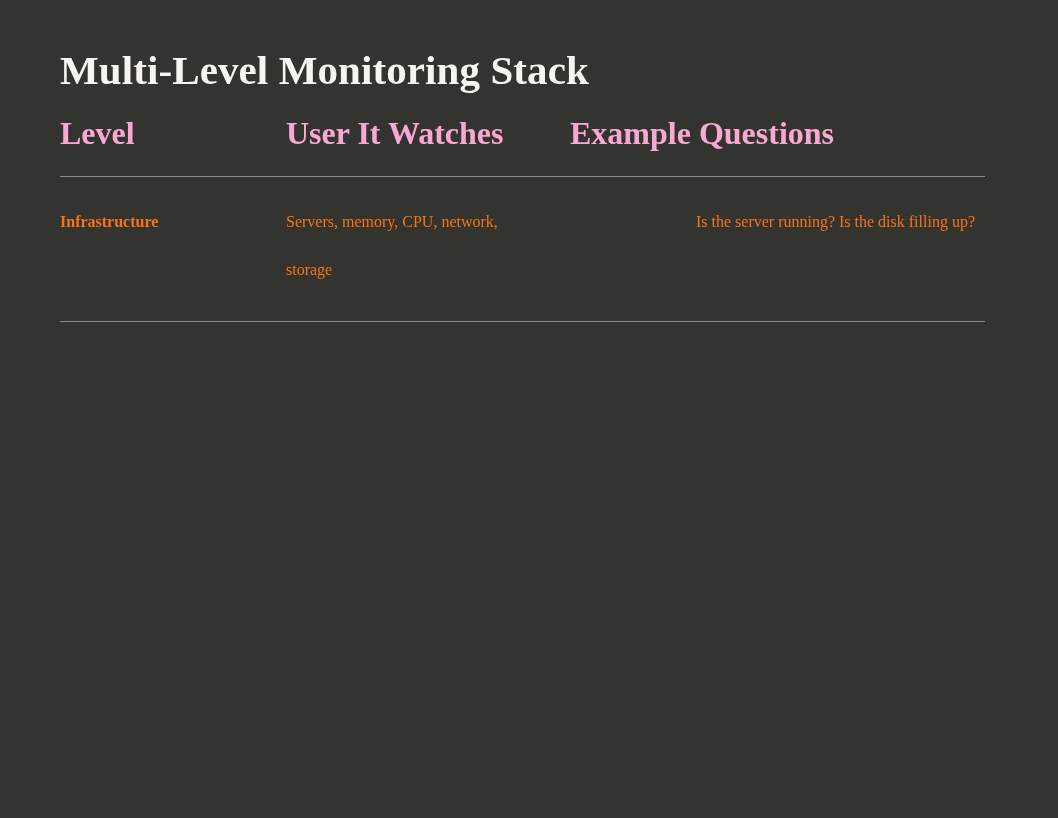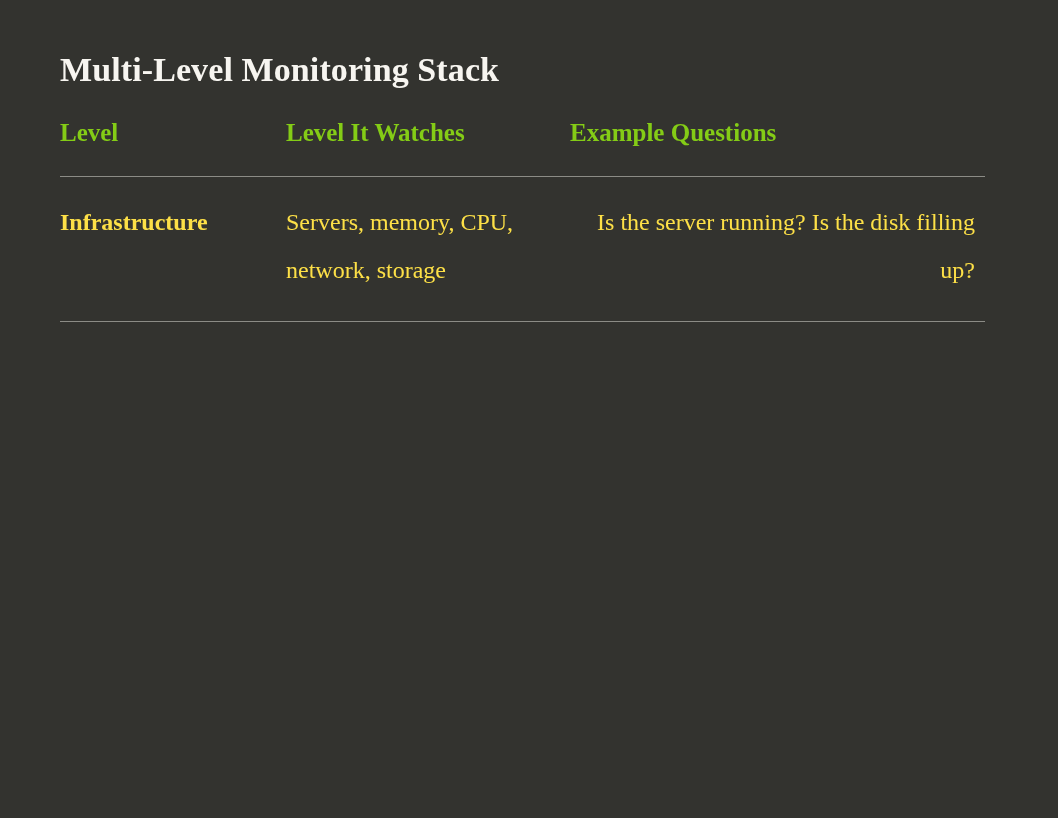--- a/index.html
+++ b/index.html
@@ -20,21 +20,21 @@
     position: relative;
     width: 1058px;
     height: 818px;
     box-sizing: border-box;
     padding: 0 60px;
   }
 
   .page-title {
     margin: 0;
     padding-top: 48px;
-    font-size: 34px;
+    font-size: 41px;
     font-weight: bold;
     line-height: 44px;
     color: #f7f5f0;
     letter-spacing: 0.1px;
   }
 
   .table-wrap {
     margin-top: 24px;
   }
 
@@ -44,35 +44,35 @@
     table-layout: fixed;
   }
 
   table.monitoring-table col.col-level      { width: 226px; }
   table.monitoring-table col.col-watches    { width: 284px; }
   table.monitoring-table col.col-questions  { width: 415px; }
 
   thead th {
     text-align: left;
     vertical-align: top;
-    font-size: 25px;
+    font-size: 32px;
     font-weight: bold;
     line-height: 34px;
-    color: #84cc16;
+    color: #f9a8d4;
     padding: 0 0 26px 0;
     border-bottom: 1px solid #8c8c86;
   }
 
   tbody td {
     text-align: left;
     vertical-align: top;
-    font-size: 24px;
+    font-size: 16px;
     font-weight: normal;
     line-height: 48px;
-    color: #fde047;
+    color: #f97316;
     padding: 21px 0 27px 0;
     border-bottom: 1px solid #55554f;
   }
 
   tbody td.level-cell {
     font-weight: bold;
     padding-right: 16px;
   }
 
   tbody td.watches-cell {
@@ -98,21 +98,21 @@
   <div class="table-wrap">
     <table class="monitoring-table">
       <colgroup>
         <col class="col-level">
         <col class="col-watches">
         <col class="col-questions">
       </colgroup>
       <thead>
         <tr>
           <th>Level</th>
-          <th>Level It Watches</th>
+          <th>User It Watches</th>
           <th>Example Questions</th>
         </tr>
       </thead>
       <tbody>
         <tr>
           <td class="level-cell">Infrastructure</td>
           <td class="watches-cell">Servers, memory, CPU, network, storage</td>
           <td class="questions-cell">Is the server running? Is the disk filling up?</td>
         </tr>
       </tbody>

